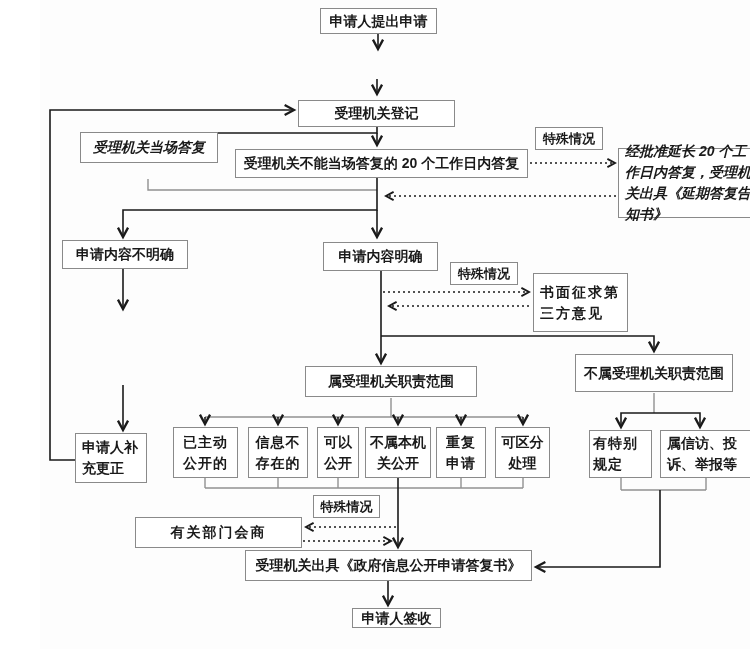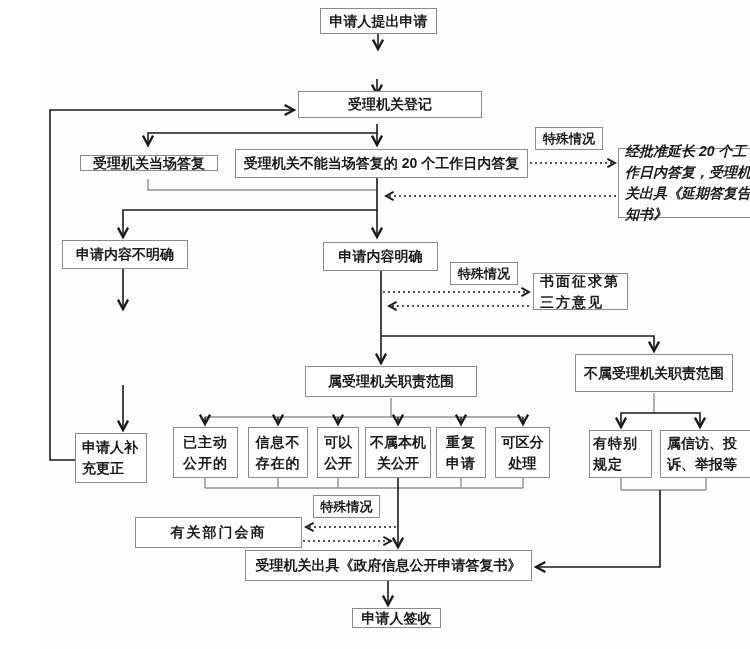--- a/index.html
+++ b/index.html
@@ -78,40 +78,40 @@
       <path d="M343 292 L489 292"></path>
       <path d="M489 306 L349 306"></path>
       <path d="M356 527 L266 527"></path>
       <path d="M263 541 L351 541"></path>
     </g>
   </svg>
 
   <div class="bx" style="left:280px;top:8px;width:117px;height:26px;">申请人提出申请</div>
 
 
-  <div class="bx" style="left:258px;top:91px;width:184px;height:27px;">受理机关登记</div>
+  <div class="bx" style="left:258px;top:100px;width:157px;height:27px;">受理机关登记</div>
 
-  <div class="bx" style="left:40px;top:155px;width:138px;height:16px;">受理机关当场答复</div>
+  <div class="bx" style="left:40px;top:132px;width:138px;height:31px;font-style:italic;">受理机关当场答复</div>
 
   <div class="bx" style="left:195px;top:149px;width:293px;height:29px;">受理机关不能当场答复的 20 个工作日内答复</div>
 
   <div class="bx sc" style="left:495px;top:127px;width:68px;height:23px;">特殊情况</div>
 
   <div class="bx left" style="left:578px;top:148px;width:143px;height:70px;font-style:italic;">经批准延长 20 个工作日内答复，受理机关出具《延期答复告知书》</div>
 
   <div class="bx" style="left:22px;top:240px;width:126px;height:29px;">申请内容不明确</div>
 
 
   <div class="bx left" style="left:35px;top:433px;width:72px;height:50px;">申请人补充更正</div>
 
   <div class="bx" style="left:283px;top:242px;width:115px;height:29px;text-align:center;">申请内容明确</div>
 
   <div class="bx sc" style="left:410px;top:262px;width:68px;height:23px;">特殊情况</div>
 
-  <div class="bx left" style="left:493px;top:273px;width:95px;height:37px;letter-spacing:2px;">书面征求第三方意见</div>
+  <div class="bx left" style="left:493px;top:273px;width:95px;height:59px;letter-spacing:2px;">书面征求第三方意见</div>
 
   <div class="bx" style="left:265px;top:366px;width:172px;height:31px;">属受理机关职责范围</div>
 
   <div class="bx" style="left:535px;top:354px;width:158px;height:38px;">不属受理机关职责范围</div>
 
   <div class="bx tight" style="left:133px;top:427px;width:65px;height:51px;">已主动公开的</div>
 
   <div class="bx tight" style="left:208px;top:427px;width:60px;height:51px;">信息不存在的</div>
 
   <div class="bx" style="left:277px;top:427px;width:42px;height:51px;">可以公开</div>

